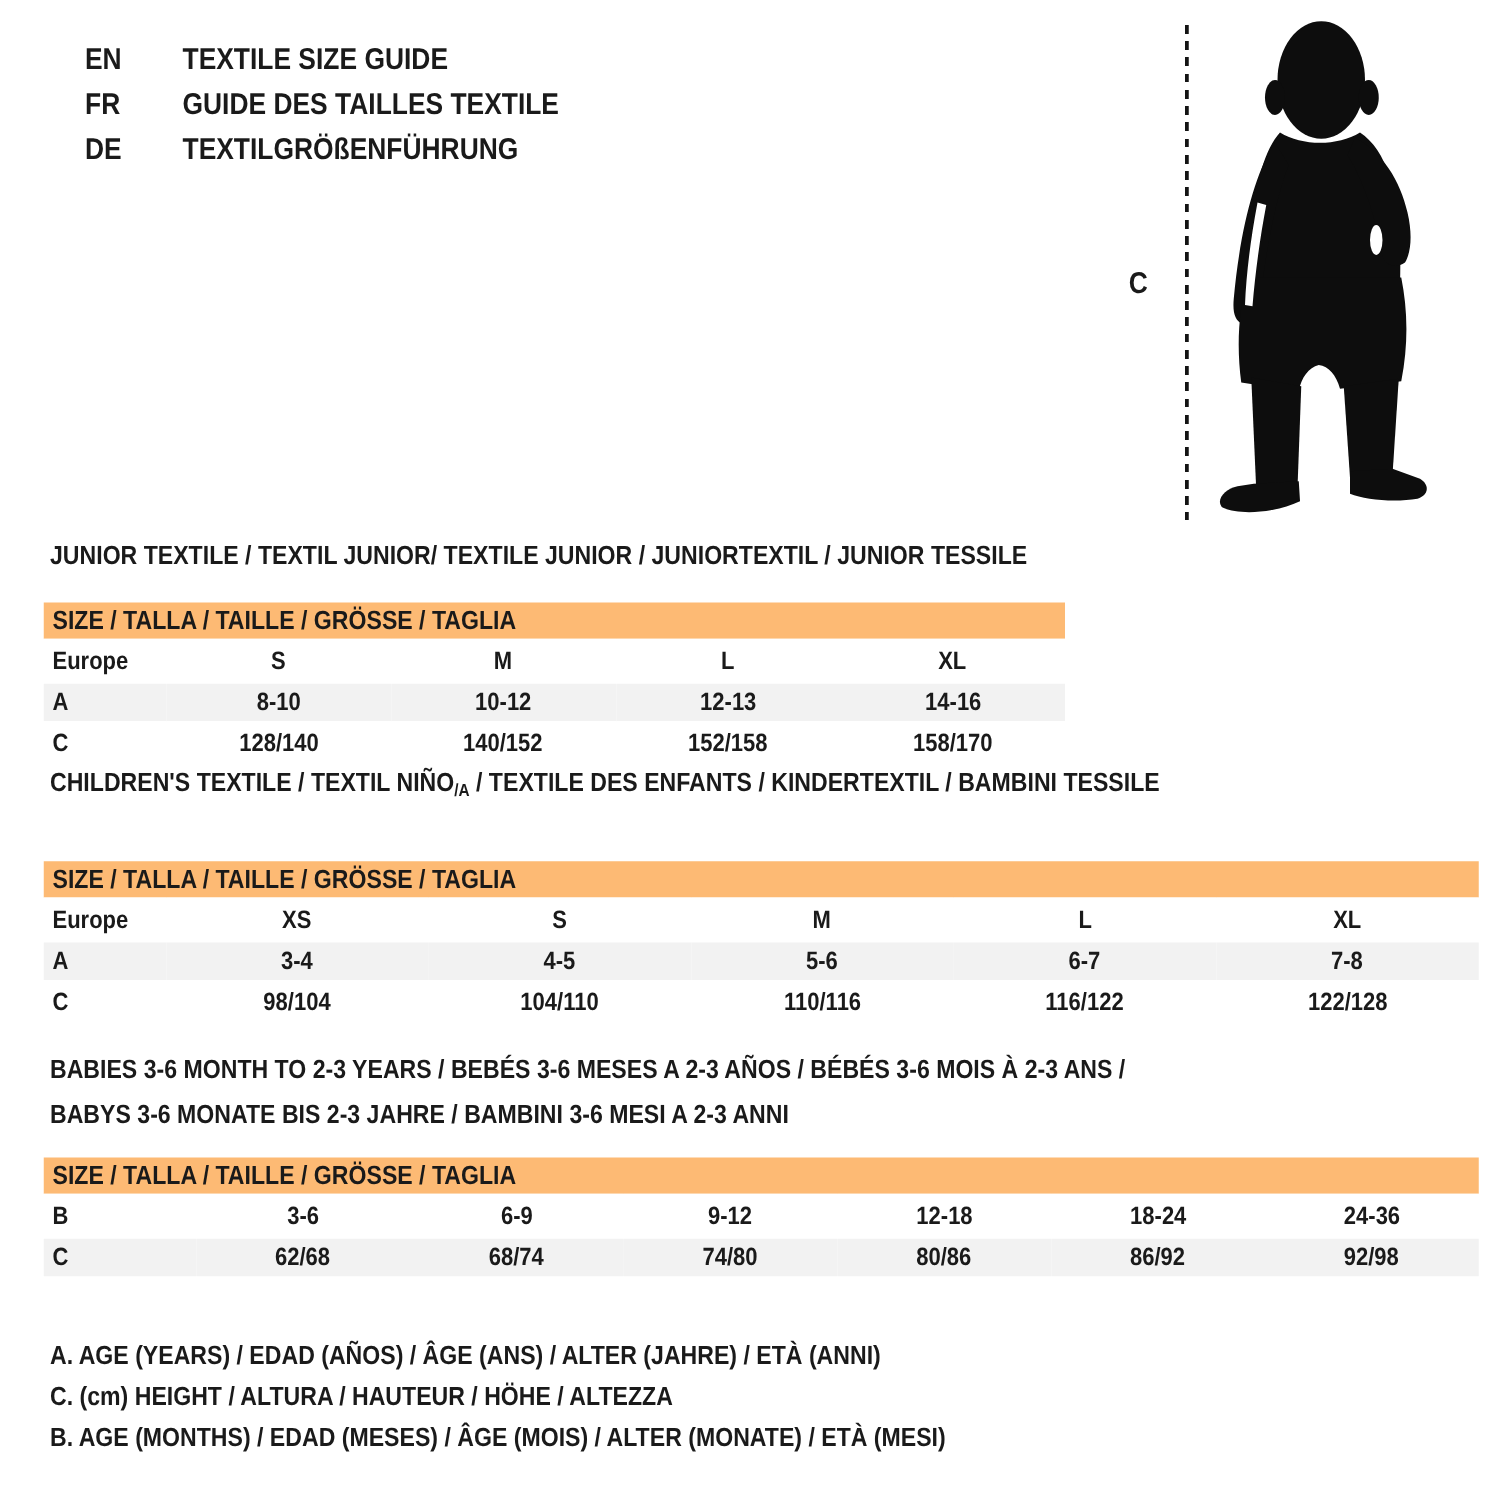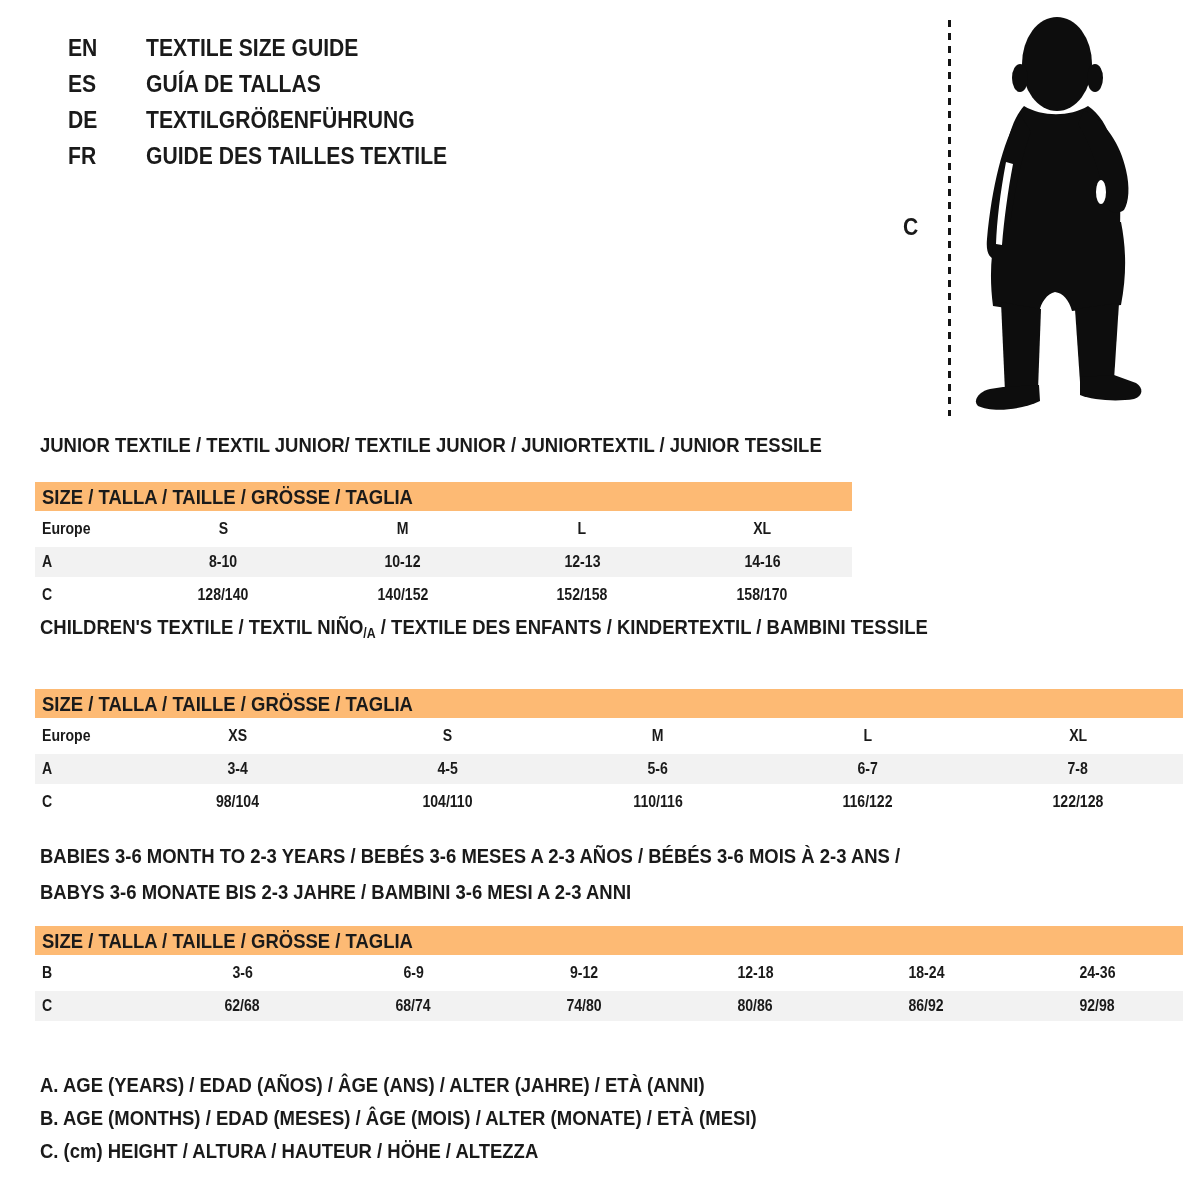--- a/index.html
+++ b/index.html
@@ -34,48 +34,45 @@
 
   
   .size-bar {
     position:absolute; left:35px; height:29px; background:#fdba74;
     font-size:21px; line-height:29px; padding-left:7px;
   }
 
   
   .size-table {
     position:absolute; left:35px; border-collapse:collapse; table-layout:fixed;
-    font-size:16px;
+    font-size:20px;
   }
   .size-table td { padding:0; text-align:center; vertical-align:middle; }
   .size-table td.lbl { text-align:left; padding-left:7px; }
   tr.rw { height:36px; background:#ffffff; }
   tr.rs { height:30px; background:#f2f2f2; }
 
   
   .legend { position:absolute; left:40px; top:1068px; font-size:21px; line-height:33px; }
   .legend-line { height:33px; }
 </style>
 </head>
 <body>
 
 <div>
 
   <div class="lang-block">
     <div class="lang-row">
       <span class="lang-code tx">EN</span><span class="tx">TEXTILE SIZE GUIDE</span>
     </div>
     <div class="lang-row">
-      <span class="lang-code tx">ES</span><span class="tx">GUÍA DE TALLAS</span>
+      <span class="lang-code tx">FR</span><span class="tx">GUIDE DES TAILLES TEXTILE</span>
     </div>
     <div class="lang-row">
       <span class="lang-code tx">DE</span><span class="tx">TEXTILGRÖßENFÜHRUNG</span>
-    </div>
-    <div class="lang-row">
-      <span class="lang-code tx">FR</span><span class="tx">GUIDE DES TAILLES TEXTILE</span>
     </div>
   </div>
 
   <div class="measure-line"></div>
   <div class="measure-label"><span class="tx">C</span></div>
   <svg class="baby-svg" viewBox="0 0 240 405" xmlns="http://www.w3.org/2000/svg">
     <g fill="#0d0d0d">
 
       <ellipse cx="117" cy="52" rx="35" ry="47"></ellipse>
       <ellipse cx="80" cy="66" rx="8" ry="14"></ellipse>
@@ -221,17 +218,17 @@
         <td><span class="tx tc">74/80</span></td>
         <td><span class="tx tc">80/86</span></td>
         <td><span class="tx tc">86/92</span></td>
         <td><span class="tx tc">92/98</span></td>
       </tr>
     </tbody>
   </table>
 
   <div class="legend">
     <div class="legend-line"><span class="tx">A. AGE (YEARS) / EDAD (AÑOS) / ÂGE (ANS) / ALTER (JAHRE) / ETÀ (ANNI)</span></div>
+    <div class="legend-line"><span class="tx">C. (cm) HEIGHT / ALTURA / HAUTEUR / HÖHE / ALTEZZA</span></div>
     <div class="legend-line"><span class="tx">B. AGE (MONTHS) / EDAD (MESES) / ÂGE (MOIS) / ALTER (MONATE) / ETÀ (MESI)</span></div>
-    <div class="legend-line"><span class="tx">C. (cm) HEIGHT / ALTURA / HAUTEUR / HÖHE / ALTEZZA</span></div>
   </div>
 
 </div>
 
 </body></html>

